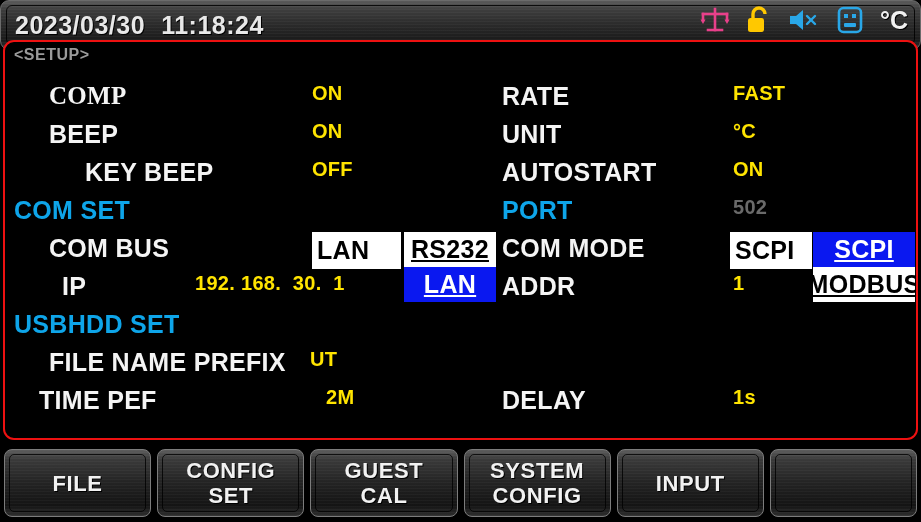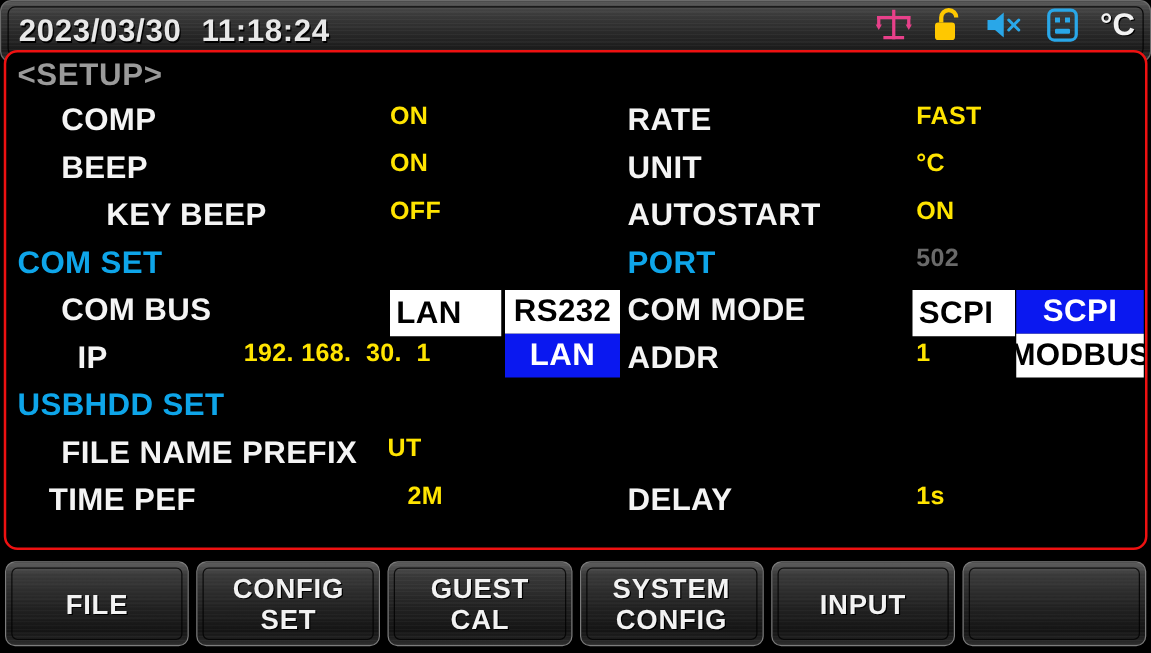--- a/index.html
+++ b/index.html
@@ -61,21 +61,21 @@
     position: absolute;
     left: 3px; top: 40px;
     width: 915px; height: 400px;
     border: 2px solid #ee1111;
     border-radius: 11px;
     background: #000;
     overflow: hidden;
   }
   #setup-title {
     position: absolute; left: 9px; top: 4px;
-    color: #9a9a9a; font-size: 25px; font-weight: 700;
+    color: #9a9a9a; font-size: 16px; font-weight: 700;
     letter-spacing: .5px; white-space: pre;
   }
 
   .lbl {
     position: absolute;
     font-size: 25px; font-weight: 700;
     white-space: pre; letter-spacing: .3px;
   }
   .lbl.white { color: #f4f4f4; }
   .lbl.dim   { color: #0ea5e9; }
@@ -102,20 +102,21 @@
   .dropdown {
     position: absolute;
     z-index: 6;
   }
   .dd-item {
     height: 35px;
     display: flex; align-items: center; justify-content: center;
     font-size: 25px; font-weight: 700;
     letter-spacing: .3px;
     white-space: pre;
+    text-decoration: underline;
   }
   .dd-item.sel  { background: #0a18f0; color: #ffffff; }
   .dd-item.norm { background: #ffffff; color: #000000; }
 
   
   #softkeys {
     position: absolute; left: 0; top: 446px;
     width: 921px; height: 76px;
     display: flex;
     gap: 6px;
@@ -202,21 +203,21 @@
       </span>
 
       <span id="unit-ind">°C</span>
     </div>
   </div>
 
   <div id="panel">
 
     <div id="setup-title">&lt;SETUP&gt;</div>
 
-    <div class="lbl white" style="left:44px; top:40px;">COMP</div>
+    <div class="lbl white" style="left:44px; top:40px;font-family:Liberation Serif, serif;">COMP</div>
     <div class="lbl white" style="left:44px; top:78px;">BEEP</div>
     <div class="lbl white" style="left:44px; top:116px;margin-left:36px;">KEY BEEP</div>
     <div class="lbl dim" style="left:9px;  top:154px;">COM SET</div>
     <div class="lbl white" style="left:44px; top:192px;">COM BUS</div>
     <div class="lbl white" style="left:57px; top:230px;">IP</div>
     <div class="lbl dim" style="left:9px;  top:268px;">USBHDD SET</div>
     <div class="lbl white" style="left:44px; top:306px;">FILE NAME PREFIX</div>
     <div class="lbl white" style="left:34px; top:344px;">TIME PEF</div>
 
     <div class="val" style="left:307px; top:40px;">ON</div>

